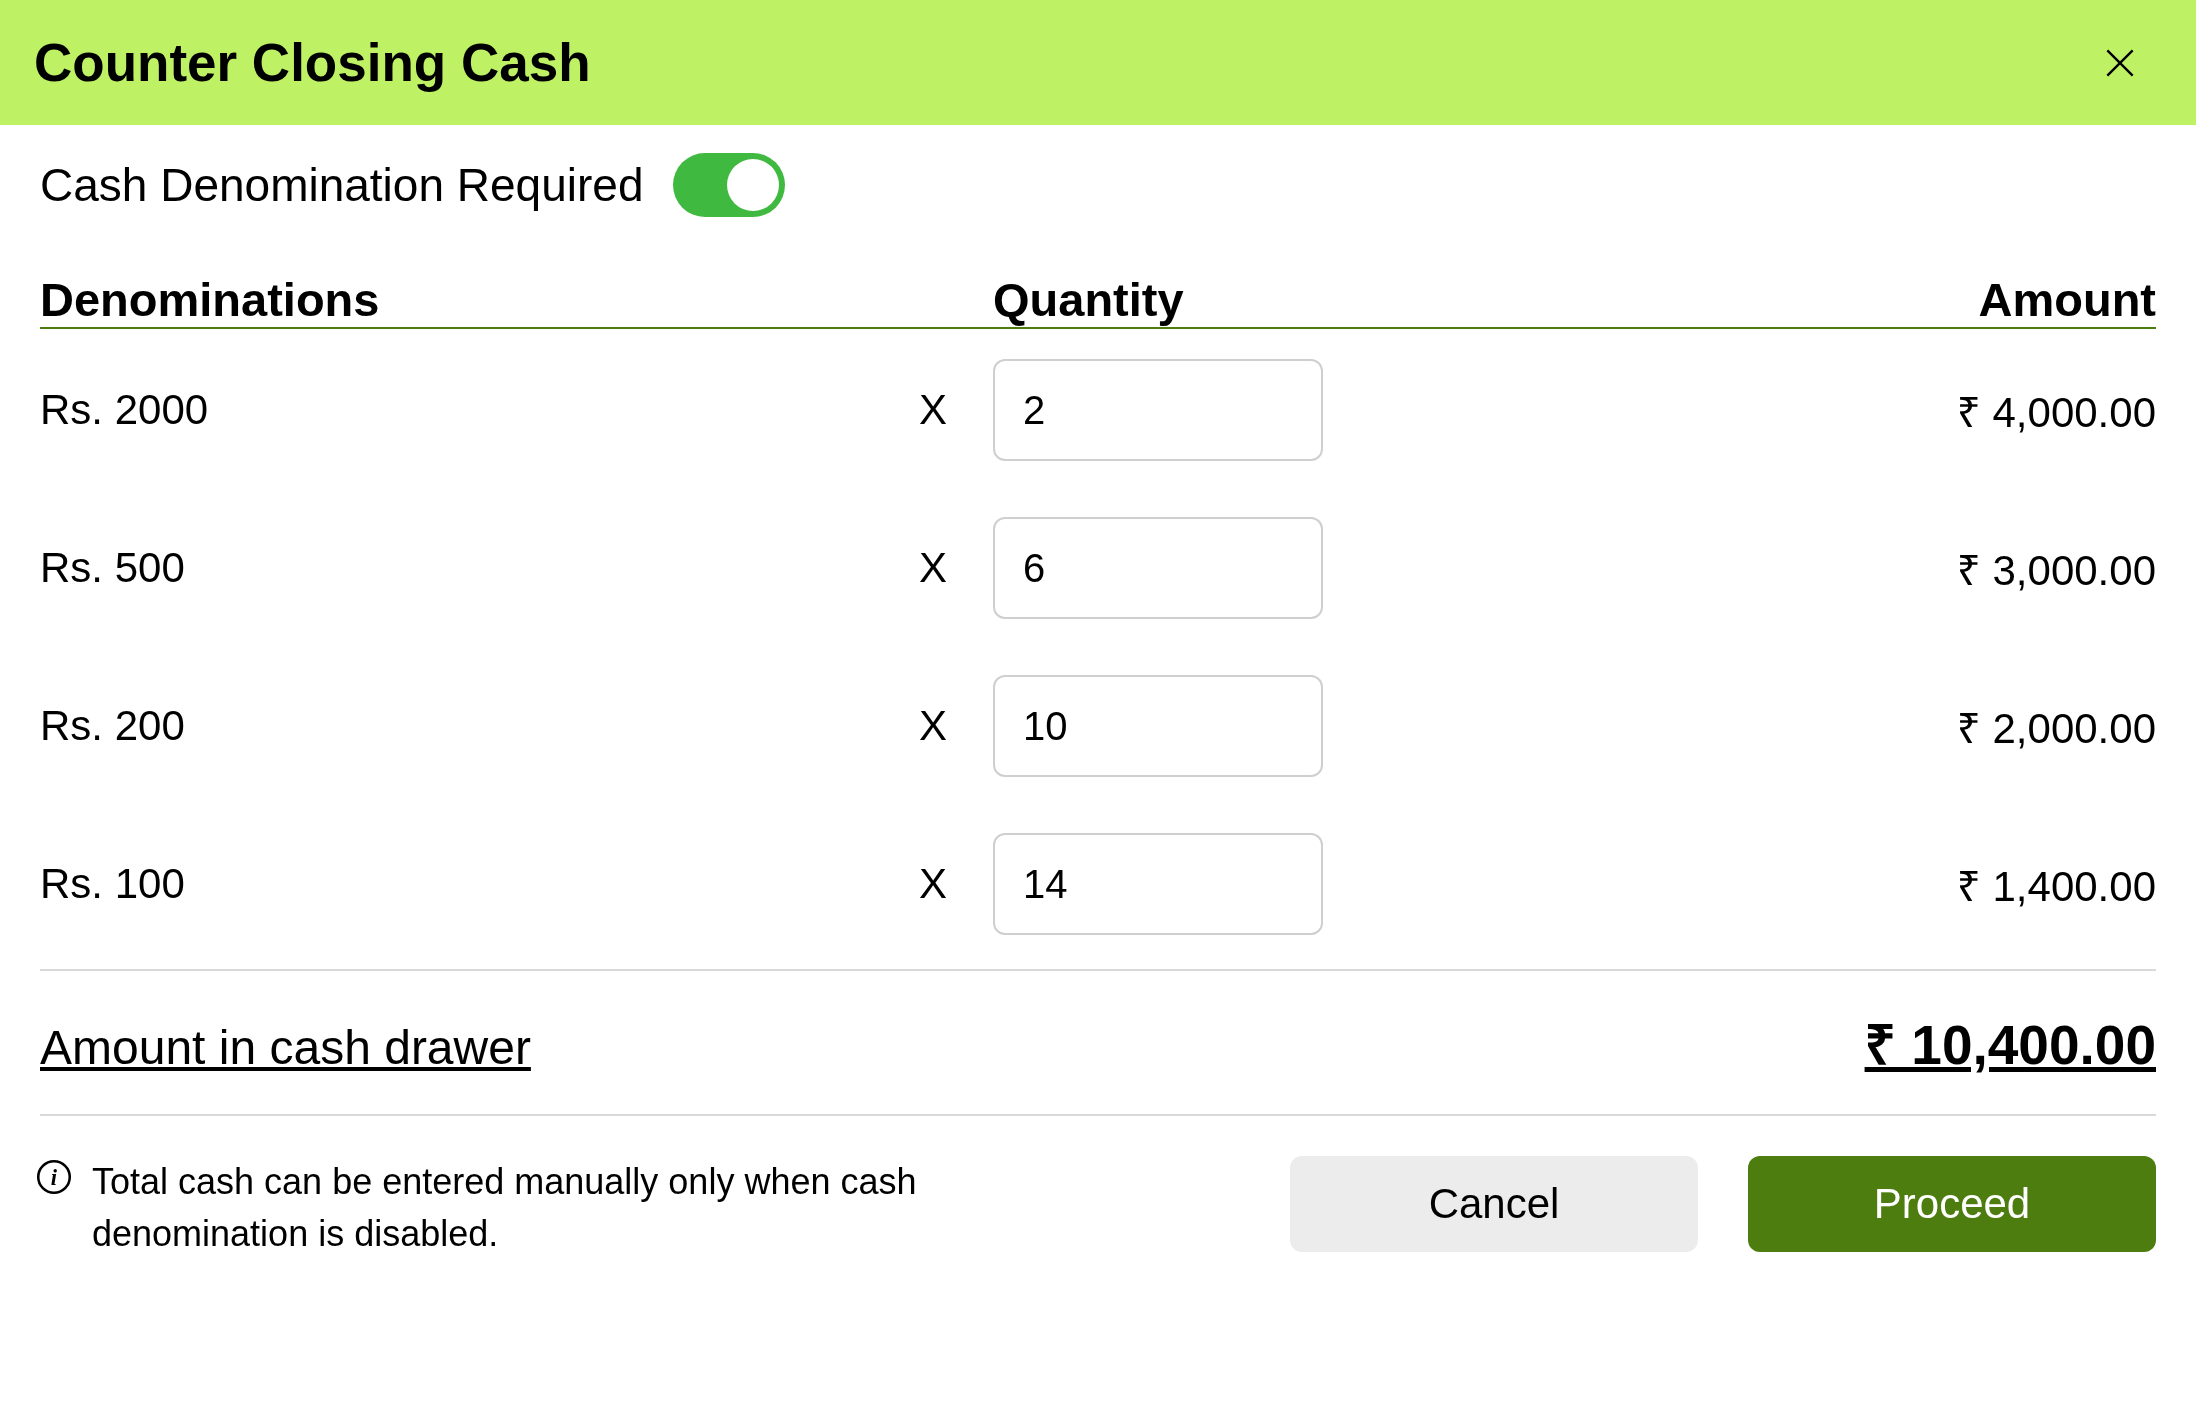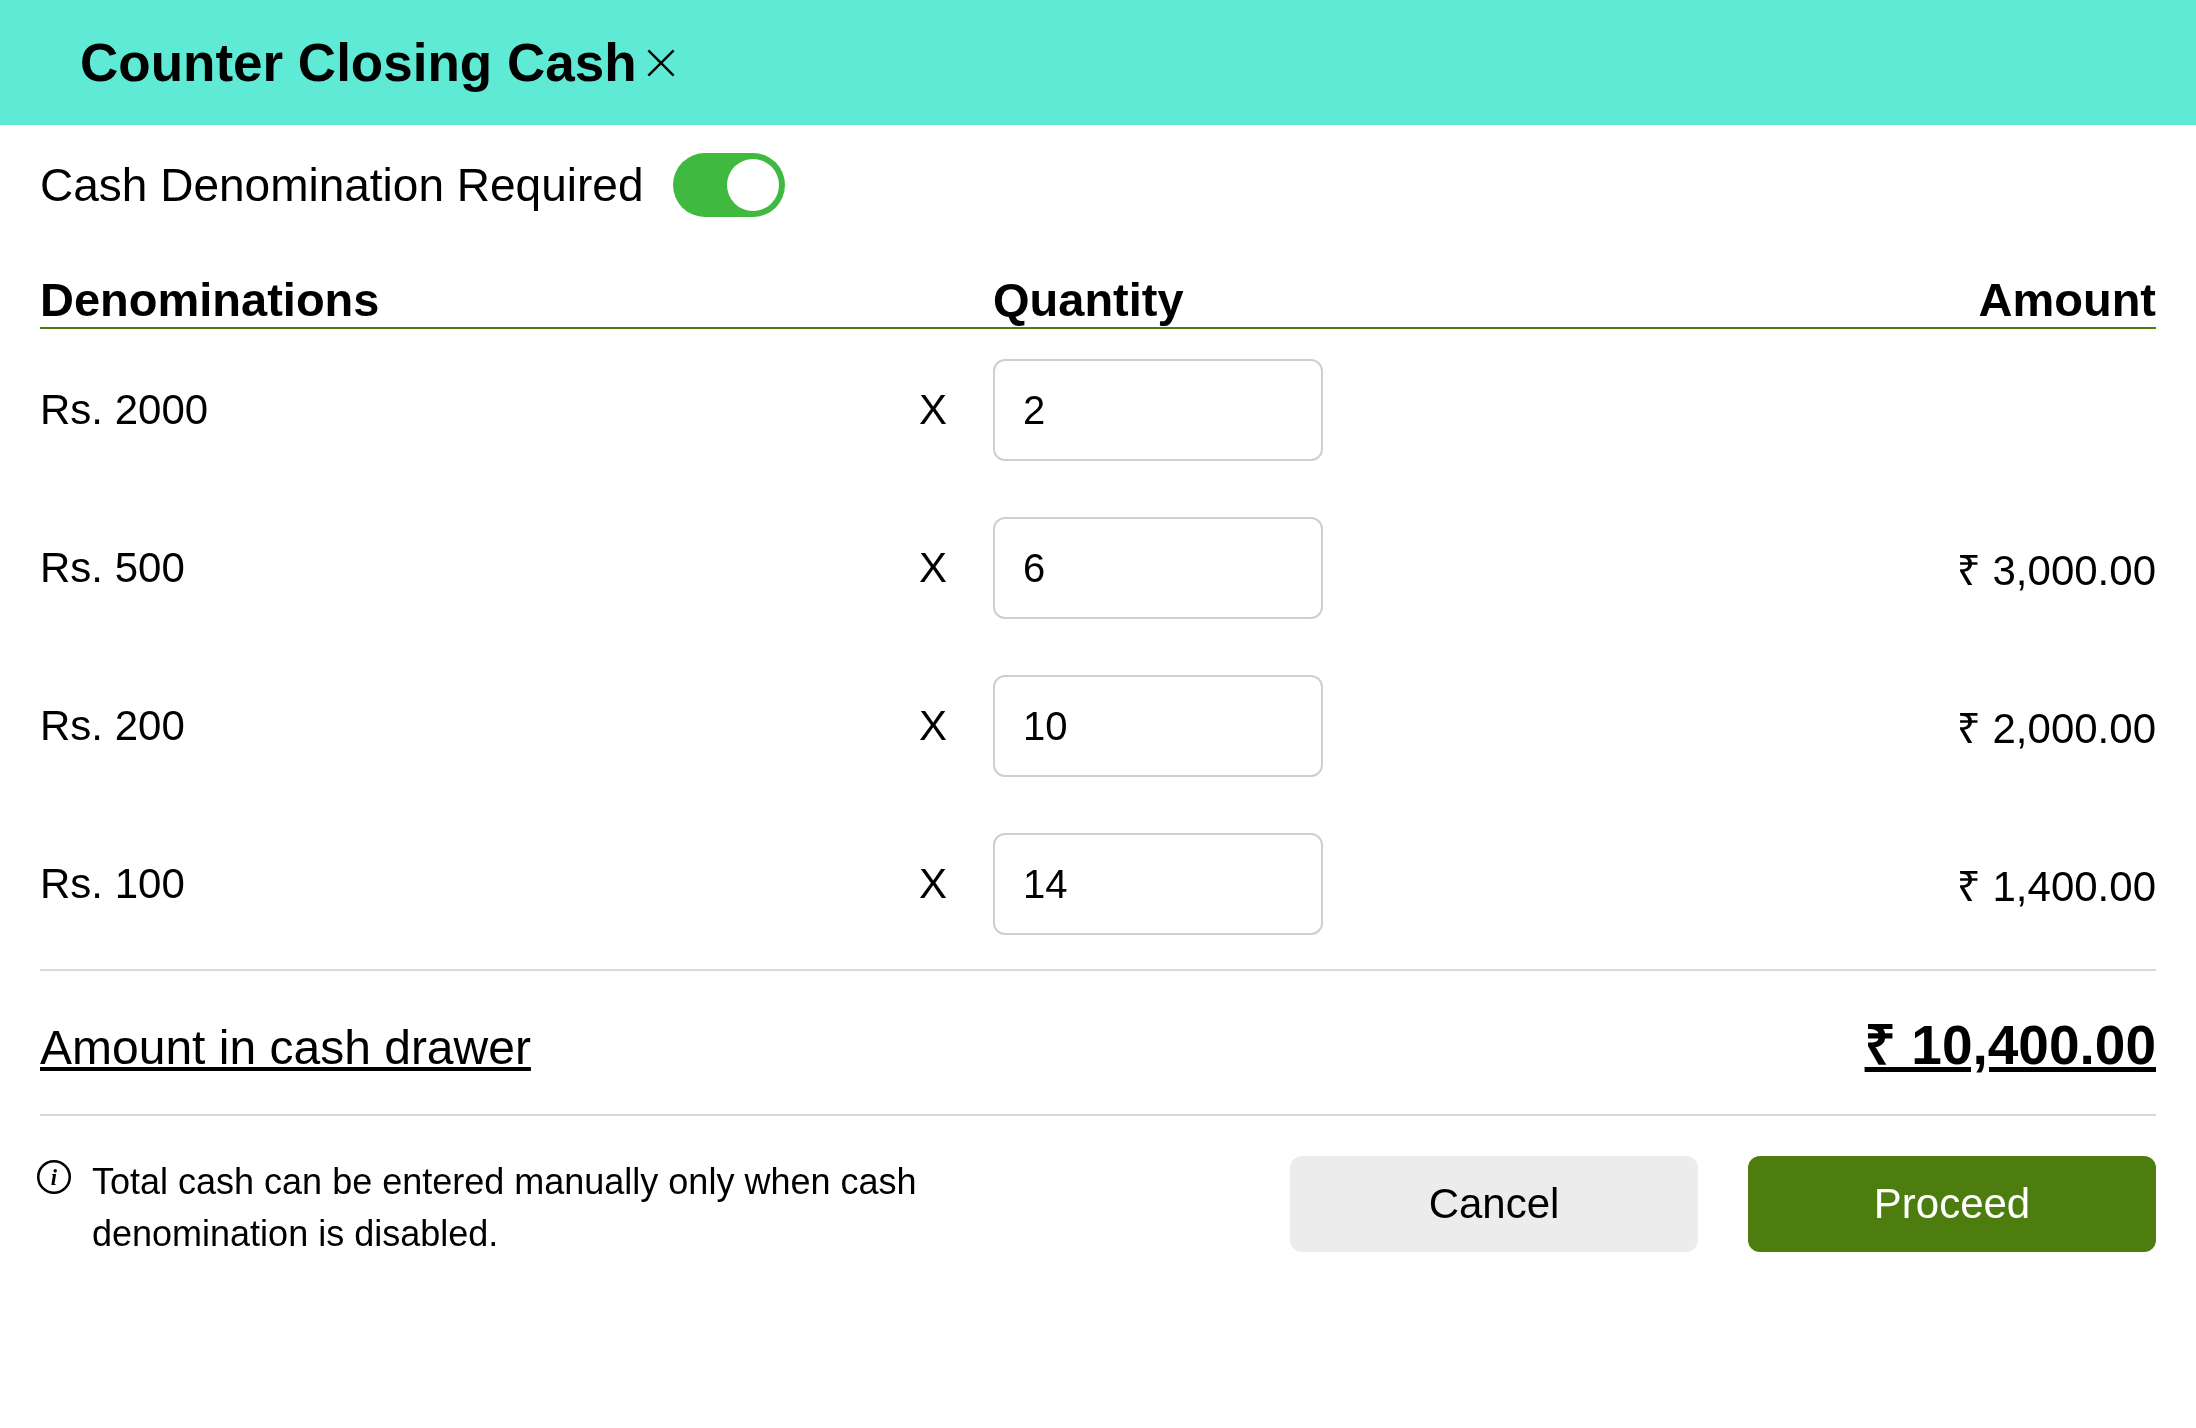--- a/index.html
+++ b/index.html
@@ -10,24 +10,25 @@
     body {
       font-family: -apple-system, BlinkMacSystemFont, "Segoe UI", Helvetica, Arial, sans-serif;
       background: #fff;
       width: 2196px;
       height: 1428px;
     }
     .dialog {
       width: 100%;
     }
     .header {
-      background: #5eead4;
-      display: flex;
-      align-items: center;
-      padding: 32px 52px 32px 80px;
+      background: #bef264;
+      display: flex;
+      justify-content: space-between;
+      align-items: center;
+      padding: 32px 52px 32px 34px;
       margin-bottom: 0;
     }
     .header-title {
       font-size: 53px;
       font-weight: 700;
       color: #000;
     }
     .close-btn {
       background: none;
       border: none;
@@ -221,20 +222,21 @@
       <div class="th th-qty">Quantity</div>
       <div class="th th-amt">Amount</div>
     </div>
 
     <div class="rows">
 
       <div class="row">
         <div class="denom">Rs. 2000</div>
         <div class="mult">X</div>
         <input class="qty-input" type="text" value="2" style="">
+        <div class="amount">₹ 4,000.00</div>
       </div>
 
       <div class="row">
         <div class="denom">Rs. 500</div>
         <div class="mult">X</div>
         <input class="qty-input" type="text" value="6" style="">
         <div class="amount">₹ 3,000.00</div>
       </div>
 
       <div class="row">

